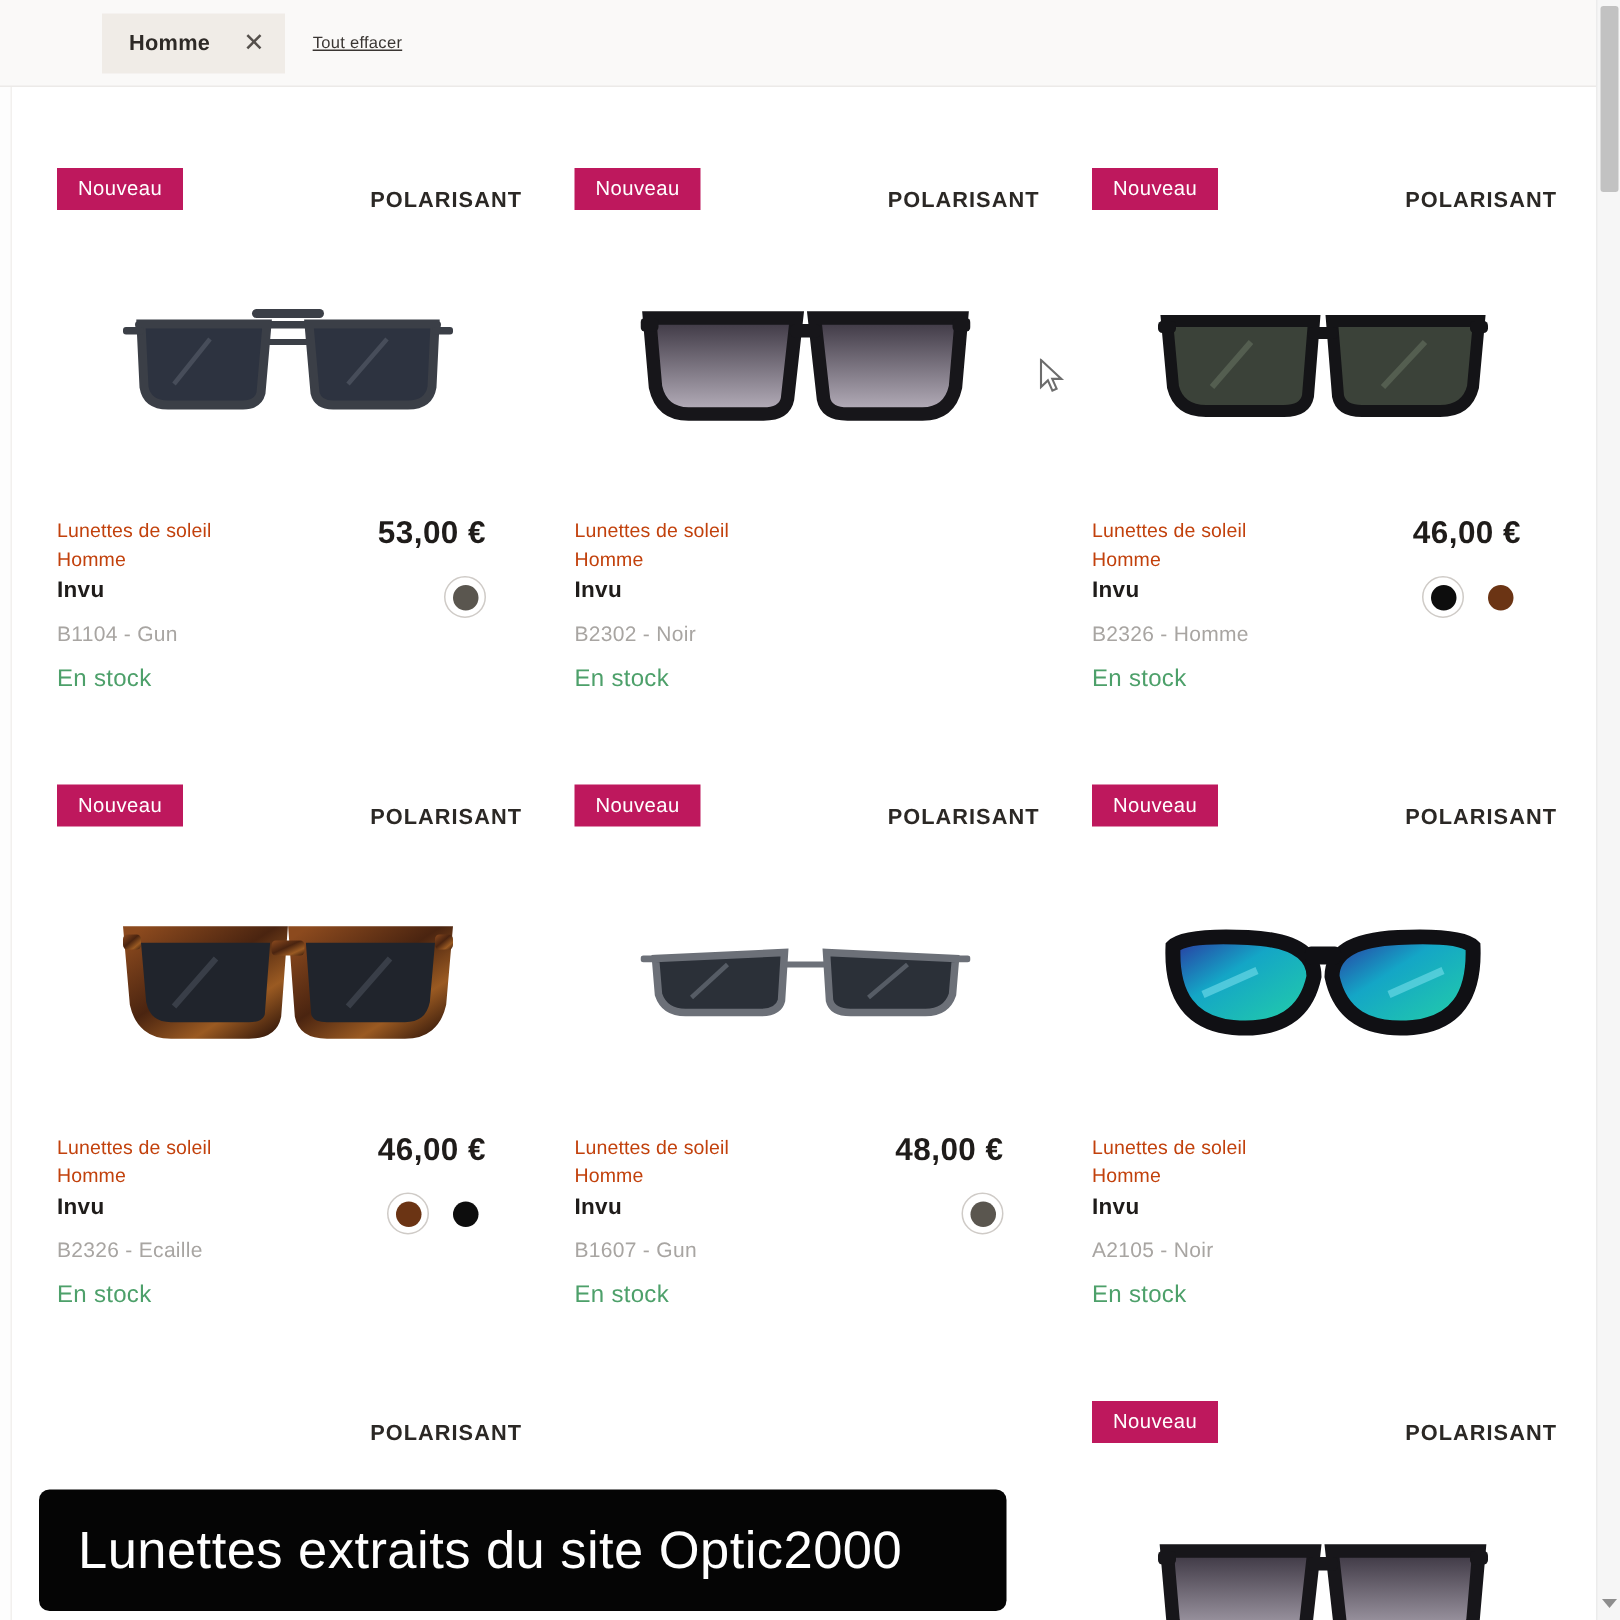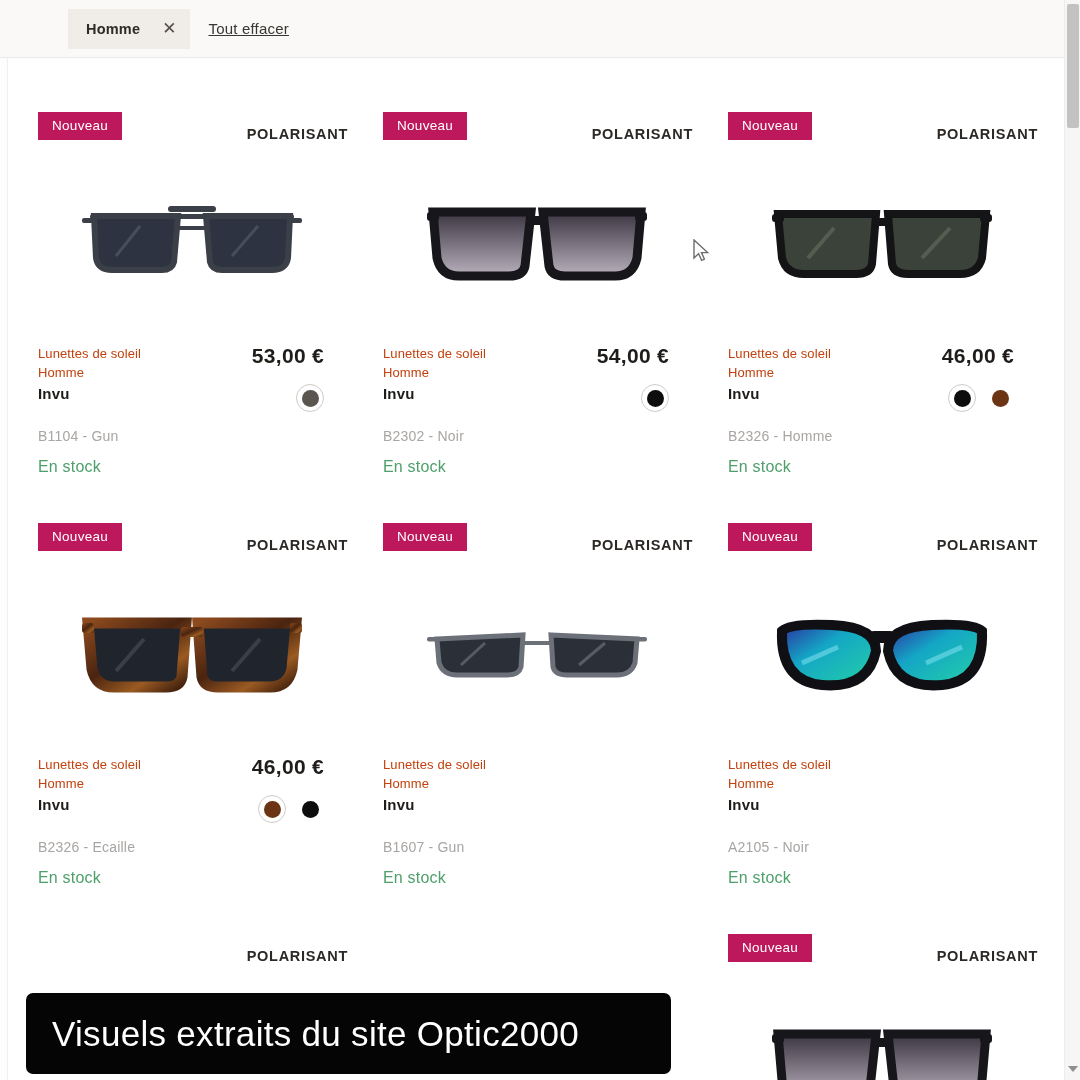--- a/index.html
+++ b/index.html
@@ -60,21 +60,21 @@
   }
   .chip-close {
     font-size: 17px;
     color: #55504c;
     line-height: 1;
     font-weight: 300;
     cursor: pointer;
   }
 
   .clear-link {
-    font-size: 15px;
+    font-size: 11px;
     color: #3a3633;
     text-decoration: underline;
     cursor: pointer;
     letter-spacing: .2px;
   }
 
   
   #grid {
     position: absolute;
     left: 8px;
@@ -141,21 +141,21 @@
   .brand {
     font-size: 15px;
     font-weight: bold;
     color: #1f1c1a;
     margin-top: 3px;
     letter-spacing: .2px;
   }
   .ref {
     font-size: 14px;
     color: #a8a5a2;
-    margin-top: 26px;
+    margin-top: 12px;
     letter-spacing: .2px;
   }
   .stock {
     font-size: 16px;
     color: #4da06a;
     margin-top: 14px;
     letter-spacing: .2px;
   }
 
   .info-right {
@@ -326,28 +326,20 @@
       <rect x="208" y="26" width="12" height="9" rx="3" fill="#17161a"></rect>
           </svg>
     </div>
     <div class="card-info">
       <div class="info-left">
         <div class="cat">Lunettes de soleil</div>
         <div class="cat">Homme</div>
         <div class="brand">Invu</div>
         <div class="ref">B2302 - Noir</div>
         <div class="stock">En stock</div>
-      </div>
-      <div class="info-right">
-        <div class="price">54,00 €</div>
-        <div class="swatches">
-              <span class="sw-wrap sel">
-       <span class="sw" style="background:#0d0d0d"></span>
-     </span>
-            </div>
       </div>
     </div>
       </div>
       <div class="card" style="left: 702px; top: 48px;">
     <div class="card-top">
       <span class="badge-new">Nouveau</span>
       <span class="tag-polar">POLARISANT</span>
     </div>
     <div class="card-img">
       <svg class="gsvg" width="220" height="110" viewBox="0 0 220 110">
@@ -443,20 +435,28 @@
           </svg>
     </div>
     <div class="card-info">
       <div class="info-left">
         <div class="cat">Lunettes de soleil</div>
         <div class="cat">Homme</div>
         <div class="brand">Invu</div>
         <div class="ref">B1607 - Gun</div>
         <div class="stock">En stock</div>
       </div>
+      <div class="info-right">
+        <div class="price">48,00 €</div>
+        <div class="swatches">
+              <span class="sw-wrap sel">
+       <span class="sw" style="background:#5a564f"></span>
+     </span>
+            </div>
+      </div>
     </div>
       </div>
       <div class="card" style="left: 702px; top: 459px;">
     <div class="card-top">
       <span class="badge-new">Nouveau</span>
       <span class="tag-polar">POLARISANT</span>
     </div>
     <div class="card-img">
       <svg class="gsvg" width="220" height="110" viewBox="0 0 220 110">
       <defs>
@@ -524,21 +524,21 @@
       <path d="M116,26 L214,26 L210,72 Q206,90 188,90 L138,90 Q124,90 122,80 Z" fill="url(#gw)" stroke="#17161a" stroke-width="9"></path>
       <rect x="100" y="30" width="20" height="9" rx="3" fill="#17161a"></rect>
       <rect x="0" y="26" width="12" height="9" rx="3" fill="#17161a"></rect>
       <rect x="208" y="26" width="12" height="9" rx="3" fill="#17161a"></rect>
           </svg>
     </div>
       </div>
     </div>
 
   <div id="caption">
-    <span>Visuels extraits du site Optic2000</span>
+    <span>Lunettes extraits du site Optic2000</span>
   </div>
 
   <div id="scrollbar">
     <div id="scroll-thumb"></div>
     <div id="scroll-down"></div>
   </div>
 
   <div id="cursor">
     <svg width="18" height="24" viewBox="0 0 18 24">
       <path d="M2,1 L2,19 L6.6,14.6 L9.6,21.4 L12.4,20.1 L9.5,13.6 L15.6,13.6 Z" fill="#ffffff" stroke="#6d6d6d" stroke-width="1.4"></path>

